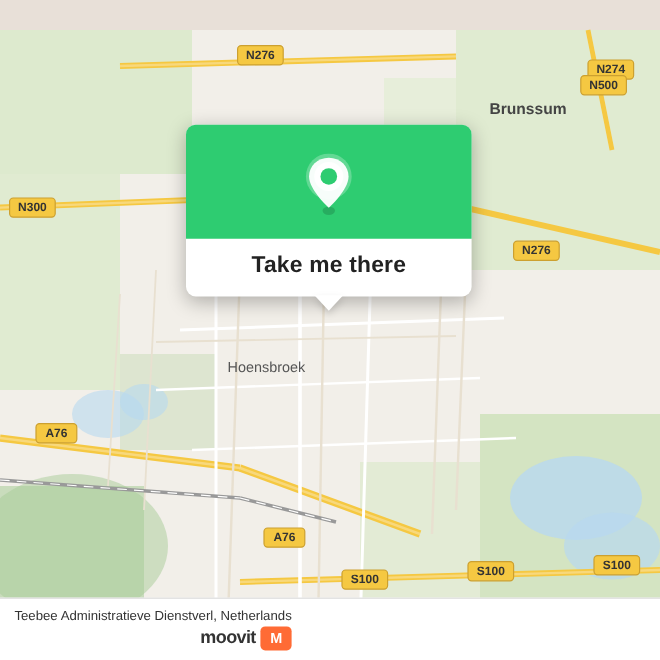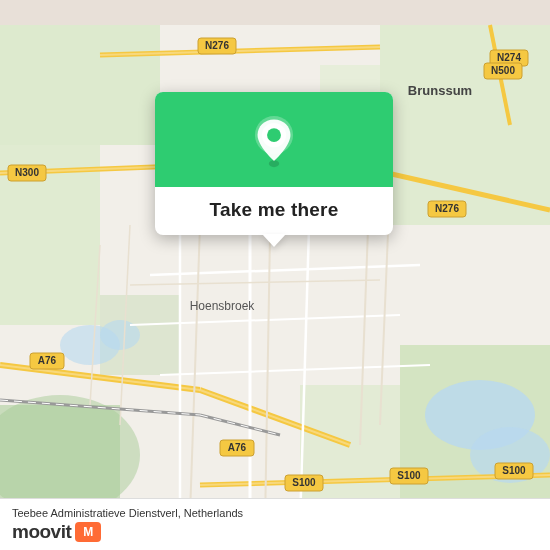--- a/index.html
+++ b/index.html
@@ -24,21 +24,21 @@
     .map-svg {
       position: absolute;
       inset: 0;
       width: 100%;
       height: 100%;
     }
 
     
     .popup-card {
       position: absolute;
-      top: 92px;
+      top: 104px;
       left: 155px;
       width: 238px;
       background: white;
       border-radius: 8px;
       box-shadow: 0 4px 16px rgba(0,0,0,0.28);
       display: flex;
       flex-direction: column;
       align-items: center;
       overflow: visible;
       z-index: 10;
@@ -212,22 +212,22 @@
         <path d="M26 4 C15 4 7 12 7 22 C7 35 26 52 26 52 C26 52 45 35 45 22 C45 12 37 4 26 4 Z" fill="white" opacity="0.95"></path>
         <circle cx="26" cy="22" r="8" fill="#2ecc71"></circle>
       </svg>
     </div>
     <div class="popup-bottom">
       <span class="take-me-there">Take me there</span>
     </div>
   </div>
 
   <div class="bottom-info">
-    <div style="display:flex; flex-direction:column; align-items:flex-start; gap:1px;">
+    <div style="display:flex; flex-direction:column; align-items:flex-end; gap:1px;">
       <span style="font-size:11px; color:#333; font-weight:500; text-align:right; max-width:250px;">Teebee Administratieve Dienstverl, Netherlands</span>
 
       <div style="display:flex; align-items:center; gap:4px; margin-top:1px;">
-        <span style="font-size:19px; font-weight:700; color:#333; letter-spacing:-0.5px;">moovit</span>
+        <span style="font-size:15px; font-weight:700; color:#333; letter-spacing:-0.5px;">moovit</span>
         <div style="width:26px; height:20px; background:#ff6b35; border-radius:4px; display:flex; align-items:center; justify-content:center; color:white; font-size:12px; font-weight:bold;">M</div>
       </div>
     </div>
   </div>
 </div>
 
 </body></html>

